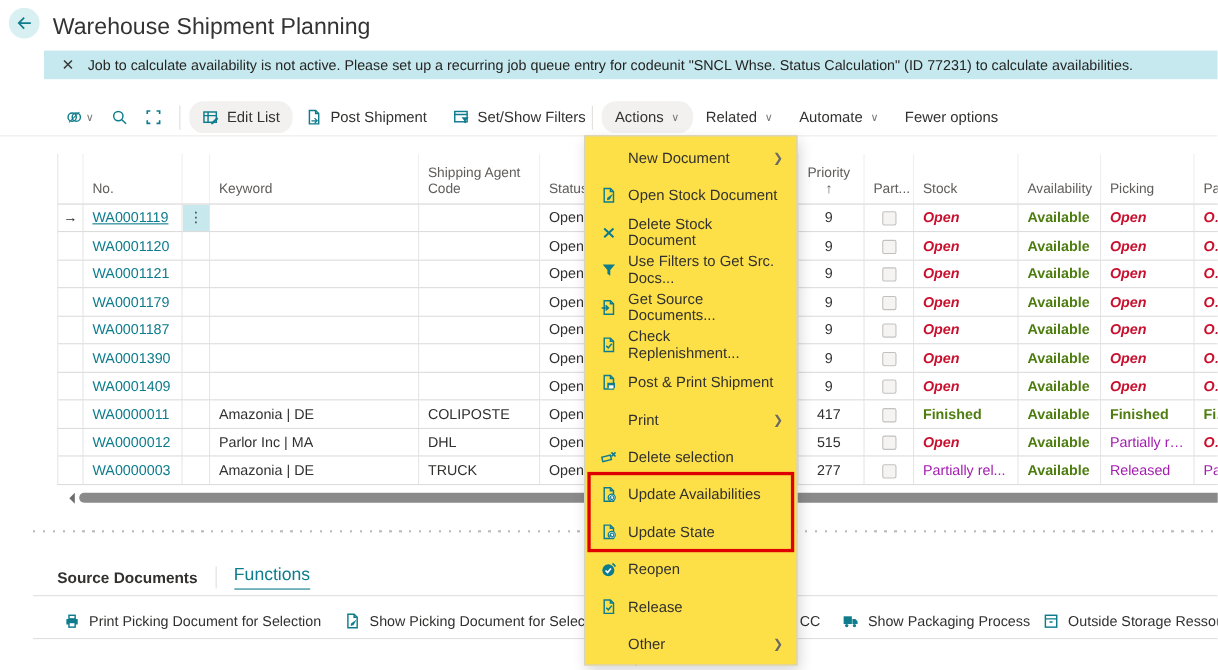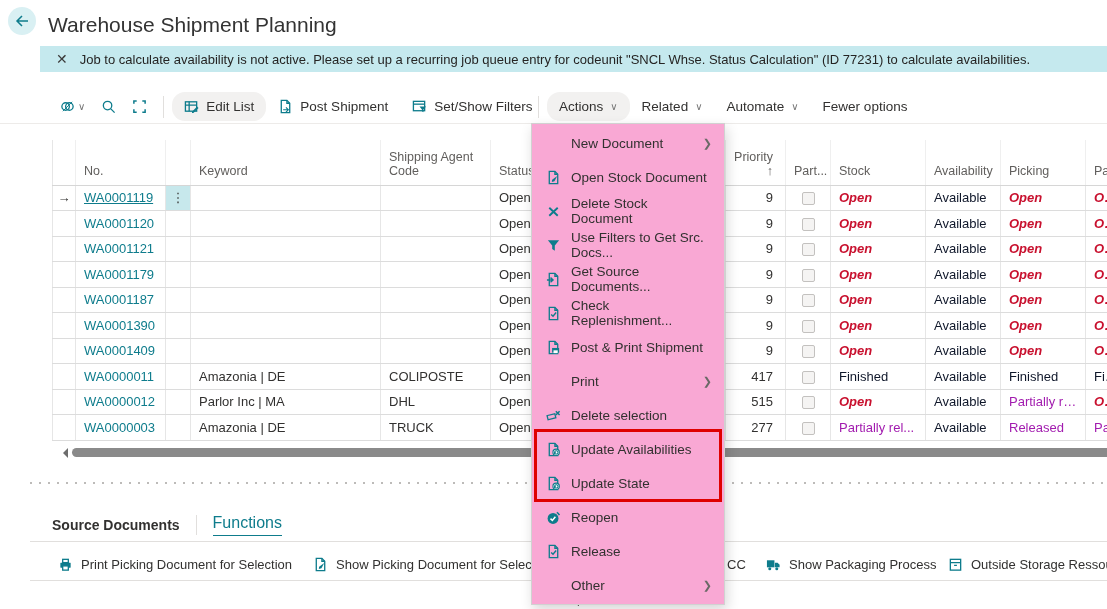--- a/index.html
+++ b/index.html
@@ -27,32 +27,32 @@
   .tb-btn { display:flex; align-items:center; gap:7px; padding:7px 12px; cursor:pointer; white-space:nowrap;border-radius:13px; }
   .tb-btn.active { background:#f2f1f0; }
   .chev { color:#767676; font-size:10px; }
   .menus { position:absolute; left:478px; top:0; height:33px; display:flex; align-items:center; }
   .toolbar-hr { position:absolute; left:0; right:0; top:123px; border-top:1px solid #edebe9; }
   
   .grid-wrap { position:absolute; left:52px; top:140px; width:1073px; }
   table { border-collapse:collapse; table-layout:fixed; width:1073px; }
   th { height:45px; vertical-align:bottom; text-align:left; font-weight:400; color:#605e5c;
        font-size:12.5px; padding:0 6px 7px 8px; border-bottom:1px solid #d6d6d6; border-right:1px solid #efefef; white-space:normal; }
-  th.r, td.r { text-align:right; padding-right:12px; }
+  th.r, td.r { text-align:center; padding-right:12px; }
   td { height:25.5px; padding:0 6px 0 8px; border-bottom:1px solid #dcdcdc; border-right:1px solid #e6e6e6;
        white-space:nowrap; overflow:hidden; text-overflow:ellipsis; font-size:13px; }
   table { border-left:1px solid #e6e6e6; }
   th:last-child, td:last-child { border-right:none; }
   td.link { color:#0e7c8c; cursor:pointer; }
   td.link.sel { text-decoration:underline; }
   td.dots { text-align:center; padding:0; color:#3b3a39; }
   td.dots.sel { background:#c7e8ec; }
   td.ind { text-align:center; padding:0; color:#31302f; }
   .t-neg { color:#c8102e; font-weight:700; font-style:italic; }
-  .t-pos { color:#0f172a; font-weight:400; }
+  .t-pos { color:#4d7c0f; font-weight:700; }
   .t-amb { color:#a21caf;margin-top:12px; }
   .cb { display:inline-block; width:13px; height:13px; border:1px solid #c3c1bf; border-radius:2px; background:#f5f4f3; vertical-align:middle; }
   
   .hscroll { position:absolute; left:52px; top:448px; right:0; height:10px; }
   .hs-arrow { position:absolute; left:6px; top:0; width:0; height:0; border:5px solid transparent; border-right-color:#6d6d6d; cursor:pointer; }
   .hs-thumb { position:absolute; left:20px; width:1043px; top:0; height:9px; background:#8a8a8a; border-radius:5px; cursor:pointer; }
   
   .dotted { position:absolute; left:30px; right:0; top:482px; height:2px;
     background:repeating-linear-gradient(to right, #bdbbb9 0 2px, transparent 2px 9px); }
   .src-head { position:absolute; left:52px; top:514px; display:flex; align-items:center; gap:16px; }
@@ -62,21 +62,21 @@
   .hr1 { position:absolute; left:30px; right:0; top:541px; border-top:1px solid #e1dfdd; }
   .hr2 { position:absolute; left:30px; right:0; top:580px; border-top:1px solid #e1dfdd; }
   .foot-btn { position:absolute; top:552px; height:24px; display:flex; align-items:center; gap:8px; font-size:13px; cursor:pointer; white-space:nowrap; }
   .foot-btn:nth-of-type(1) { left:58px; }
   .foot-btn:nth-of-type(2) { left:313px; }
   .foot-btn:nth-of-type(3) { left:727px; }
   .foot-btn:nth-of-type(4) { left:766px; }
   .foot-btn:nth-of-type(5) { left:948px; }
   .ship-frag { position:absolute; left:559px; top:592px; color:#605e5c; font-size:12.5px; }
   
-  .menu { position:absolute; left:531px; top:123px; width:194px; background:#f9a8d4;
+  .menu { position:absolute; left:531px; top:123px; width:194px; background:#fde047;
     border:1px solid #d1d1d1; box-shadow:2px 5px 12px rgba(0,0,0,.16); z-index:20; padding:2px 0; }
   .mi { height:34px; display:flex; align-items:center; padding:0 12px; gap:9px; font-size:13.5px; color:#323130; cursor:pointer; }
   .mi .ic { width:18px; display:flex; align-items:center; justify-content:center; flex:none; }
   .mi .sub { margin-left:auto; color:#6b6967; font-size:13px; }
   .red-box { position:absolute; left:2px; right:2px; top:305px; height:73px; border:3px solid #df0000; z-index:21; pointer-events:none; }
   svg { display:block; }
 </style>
 </head>
 <body>
 

